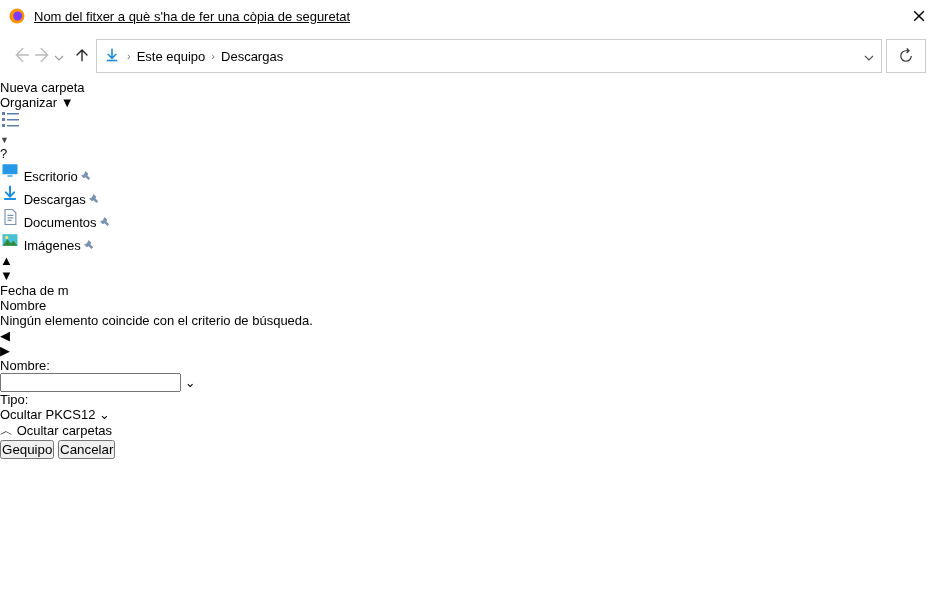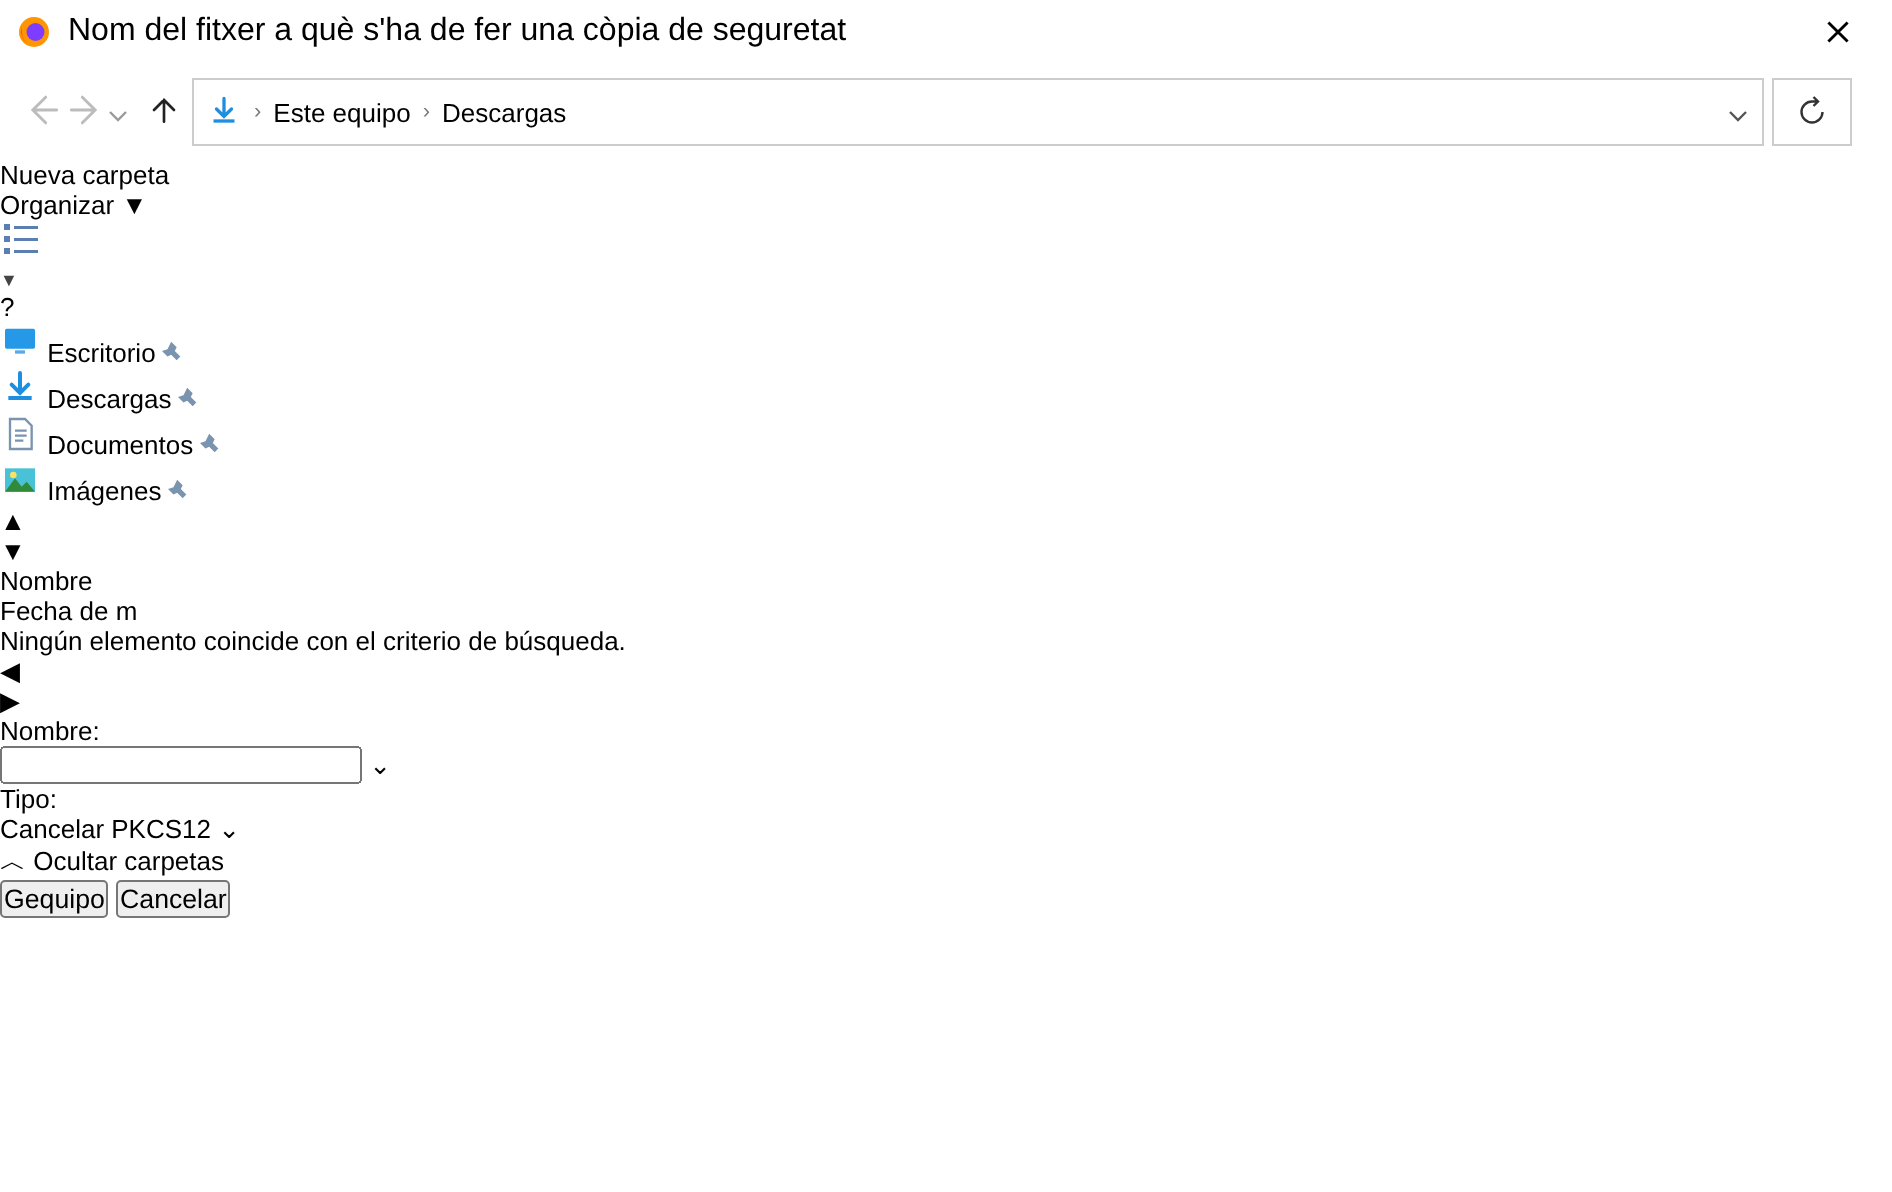--- a/index.html
+++ b/index.html
@@ -1,21 +1,21 @@
 <!DOCTYPE html>
 <html><head>
 <meta charset="utf-8">
 <style>
   * { box-sizing: border-box; margin: 0; padding: 0; font-family: "Segoe UI", Tahoma, sans-serif; }
   body { width: 946px; height: 596px; background: #fff; font-size: 13px; color: #000; overflow: hidden; position: relative; }
 
   
   .titlebar { height: 32px; display: flex; align-items: center; padding: 0 4px 0 8px; }
   .titlebar .app-icon { width: 18px; height: 18px; margin-right: 8px; }
-  .titlebar .title { flex: 1; font-size: 16px; color: #000; }
+  .titlebar .title { flex: 1; font-size: 13px; color: #000; text-decoration: underline; }
   .titlebar .close-btn { width: 46px; height: 32px; display: flex; align-items: center; justify-content: center; cursor: pointer; }
 
   
   .navrow { height: 48px; display: flex; align-items: center; padding: 0 10px; gap .navbtn { width: 30px; height: 30px; display: flex; align-items: center; justify-content: center; color: #777; }
   .navrow .navbtn { width: 30px; height: 30px; display: flex; align-items: center; justify-content: center; color: #888; }
   .navrow .navbtn.enabled { color: #000; }
   .addressbar { flex: 1; min-width: 0; height: 34px; border: 1px solid #ccc; display: flex; align-items: center; padding: 0 6px; margin: 0 4px; }
   .addressbar .crumb-icon { width: 18px; height: 18px; margin-right: 4px; }
   .addressbar .crumb { padding: 0 4px; font-size: 13px; white-space: nowrap; }
   .addressbar .sep { color: #777; padding: 0 2px; font-size: 11px; }
@@ -237,22 +237,22 @@
       <div class="sarrow">▲</div>
       <div class="strack">
           <div class="sthumb"></div>
         </div>
       <div class="sarrow">▼</div>
     </div>
   </div>
 
   <div class="filearea">
     <div class="filehdr">
+      <div class="col">Fecha de m</div>
       <div class="col name">Nombre</div>
-      <div class="col">Fecha de m</div>
     </div>
     <div class="emptymsg">Ningún elemento coincide con el criterio de búsqueda.</div>
     <div class="hscroll">
       <div class="harrow">◀</div>
       <div class="htrack">
           <div class="hthumb"></div>
         </div>
       <div class="harrow">▶</div>
     </div>
   </div>
@@ -263,21 +263,21 @@
     <label><span>N</span><span class="underline">o</span><span>mbre:</span></label>
     <div class="combo name-combo">
       <span class="cursor-caret"></span>
       <input type="text" value="" style="">
       <span class="caret">⌄</span>
     </div>
   </div>
   <div class="formrow">
     <label><span class="underline">T</span><span>ipo:</span></label>
     <div class="combo type-combo">
-      <span>Cancelar PKCS12</span>
+      <span>Ocultar PKCS12</span>
       <span class="caret">⌄</span>
     </div>
   </div>
 </div>
 
 <div class="footer">
   <div class="toggle">
     <span class="chev">︿</span>
     <span>Ocultar carpetas</span>
   </div>

